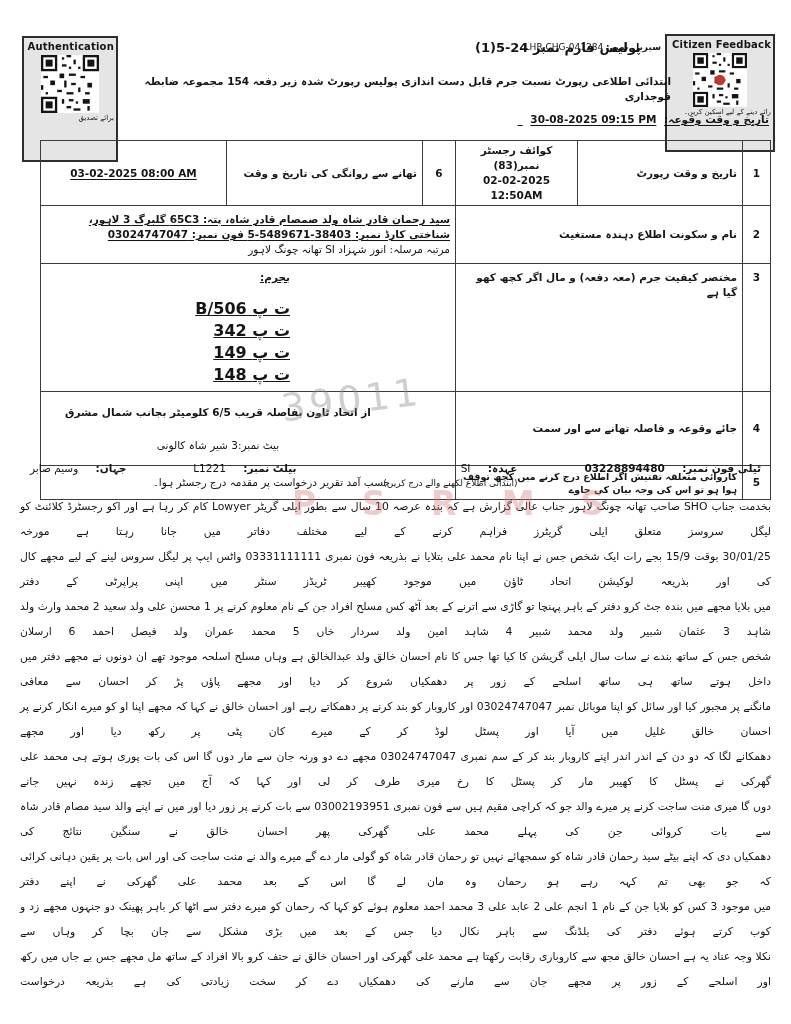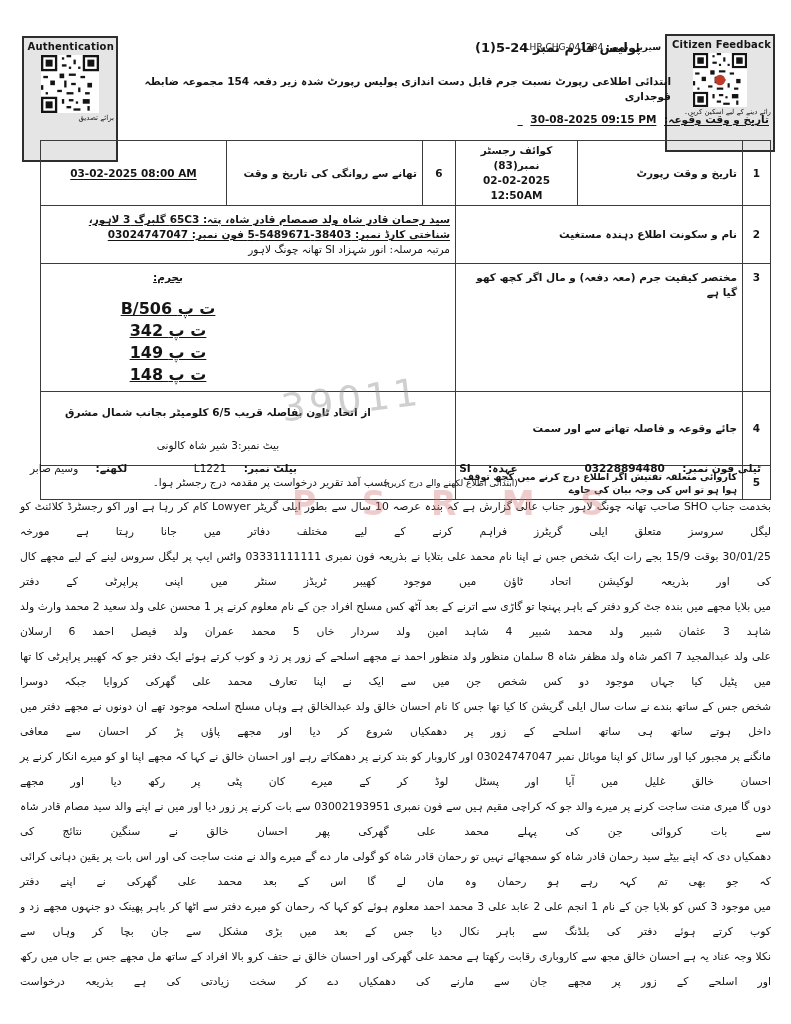--- a/index.html
+++ b/index.html
@@ -35,21 +35,21 @@
   table.fir{position:absolute;left:40px;top:140px;width:730px;border-collapse:collapse;
             table-layout:fixed;direction:rtl;}
   table.fir td{border:1px solid #3c3c3c;vertical-align:middle;padding:2px 5px;
                font-size:10.5px;line-height:15px;}
   td.cnum{text-align:center;font-weight:bold;font-size:11px;}
   td.clbl{font-weight:bold;text-align:right;}
   .small{font-size:9.5px;}
   .ctr{text-align:center;}
   .val-lines div{direction:rtl;}
 
-  .r3wrap{padding-right:160px;text-align:center;direction:ltr;}
+  .r3wrap{padding-right:160px;text-align:right;direction:ltr;}
   .r3head{direction:rtl;font-weight:bold;text-decoration:underline;margin-bottom:16px;}
   .r3sec{display:block;direction:ltr;font-weight:bold;text-decoration:underline;
          margin:7px 0;font-size:16px;}
   .r4a{padding-right:60px;font-weight:bold;margin-bottom:18px;}
   .r4b{padding-right:60px;}
   .r5v{padding-right:60px;}
 
   
   .sig-row{position:absolute;top:462px;left:30px;right:30px;display:flex;flex-direction:row-reverse;
            justify-content:space-between;direction:rtl;font-size:10.5px;align-items:flex-start;}
@@ -249,47 +249,47 @@
       <td class="clbl" colspan="2" style="font-size:9.5px;line-height:13px">کاروائی متعلقہ تفتیش اگر اطلاع درج کرنے میں کچھ توقف ہوا ہو تو اس کی وجہ بیان کی جاوے</td>
       <td colspan="3" style="text-align:right">
         <div class="r5v">حسب آمد تقریر درخواست پر مقدمہ درج رجسٹر ہوا۔</div>
       </td>
     </tr>
   </tbody>
     </table>
 
   <div class="sig-row">
     <div class="sig-item">
-      <span class="lbl">لکھنے:</span>
+      <span class="lbl">جہاں:</span>
       <span>وسیم صابر</span>
     </div>
     <div class="sig-item">
       <span class="lbl">بیلٹ نمبر:</span>
       <span dir="ltr">L1221</span>
     </div>
     <div class="sig-item">
       <div>
         <span class="lbl">عہدہ:</span>
-        <span dir="ltr" style="font-weight:bold">SI</span>
+        <span dir="ltr" style="font-weight:normal">SI</span>
       </div>
       <div class="rank-note">(ابتدائی اطلاع لکھنے والے درج کریں)</div>
     </div>
     <div class="sig-item phone">
       <span class="lbl">ٹیلی فون نمبر:</span>
       <span class="val" dir="ltr">03228894480</span>
     </div>
   </div>
 
   <div class="narrative">
     <div class="nline">بخدمت جناب SHO صاحب تھانہ چونگ لاہور جناب عالی گزارش ہے کہ بندہ عرصہ 10 سال سے بطور ایلی گریٹر Lowyer کام کر رہا ہے اور اکو رجسٹرڈ کلائنٹ کو لیگل سروسز متعلق ایلی گریٹرز فراہم کرنے کے لیے مختلف دفاتر میں جانا رہتا ہے مورخہ</div>
     <div class="nline">30/01/25 بوقت 15/9 بجے رات ایک شخص جس نے اپنا نام محمد علی بتلایا نے بذریعہ فون نمبری 03331111111 واٹس ایپ پر لیگل سروس لینے کے لیے مجھے کال کی اور بذریعہ لوکیشن اتحاد ٹاؤن میں موجود کھیبر ٹریڈز سنٹر میں اپنی پراپرٹی کے دفتر</div>
     <div class="nline">میں بلایا مجھے میں بندہ جٹ کرو دفتر کے باہر پہنچا تو گاڑی سے اترنے کے بعد آٹھ کس مسلح افراد جن کے نام معلوم کرنے پر 1 محسن علی ولد سعید 2 محمد وارث ولد شاہد 3 عثمان شبیر ولد محمد شبیر 4 شاہد امین ولد سردار خاں 5 محمد عمران ولد فیصل احمد 6 ارسلان</div>
-    <div class="nline">علی ولد عبدالمجید 7 اکمر شاہ ولد مظفر شاہ 8 سلمان منظور ولد منظور احمد نے مجھے اسلحے کے زور پر زد و کوب کرتے ہوئے ایک دفتر جو کہ کھیبر پراپرٹی کا تھا میں پٹیل کیا جہاں موجود دو کس شخص جن میں سے ایک نے اپنا تعارف محمد علی گھرکی کروایا جبکہ دوسرا</div>
     <div class="nline">شخص جس کے ساتھ بندے نے سات سال ایلی گریشن کا کیا تھا جس کا نام احسان خالق ولد عبدالخالق ہے وہاں مسلح اسلحہ موجود تھے ان دونوں نے مجھے دفتر میں داخل ہوتے ساتھ ہی ساتھ اسلحے کے زور پر دھمکیاں شروع کر دیا اور مجھے پاؤں پڑ کر احسان سے معافی</div>
     <div class="nline">مانگنے پر مجبور کیا اور سائل کو اپنا موبائل نمبر 03024747047 اور کاروبار کو بند کرنے پر دھمکاتے رہے اور احسان خالق نے کہا کہ مجھے اپنا او کو میرے انکار کرنے پر احسان خالق غلیل میں آیا اور پسٹل لوڈ کر کے میرے کان پٹی پر رکھ دیا اور مجھے</div>
+    <div class="nline">دھمکانے لگا کہ دو دن کے اندر اندر اپنے کاروبار بند کر کے سم نمبری 03024747047 مجھے دے دو ورنہ جان سے مار دوں گا اس کی بات پوری ہوتے ہی محمد علی گھرکی نے پسٹل کا کھیبر مار کر پسٹل کا رخ میری طرف کر لی اور کہا کہ آج میں تجھے زندہ نہیں جانے</div>
     <div class="nline">دوں گا میری منت ساجت کرنے پر میرے والد جو کہ کراچی مقیم ہیں سے فون نمبری 03002193951 سے بات کرنے پر زور دیا اور میں نے اپنے والد سید مصام قادر شاہ سے بات کروائی جن کی پہلے محمد علی گھرکی پھر احسان خالق نے سنگین نتائج کی</div>
     <div class="nline">دھمکیاں دی کہ اپنے بیٹے سید رحمان قادر شاہ کو سمجھائے نہیں تو رحمان قادر شاہ کو گولی مار دے گے میرے والد نے منت ساجت کی اور اس بات پر یقین دہانی کرائی کہ جو بھی تم کہہ رہے ہو رحمان وہ مان لے گا اس کے بعد محمد علی گھرکی نے اپنے دفتر</div>
     <div class="nline">میں موجود 3 کس کو بلایا جن کے نام 1 انجم علی 2 عابد علی 3 محمد احمد معلوم ہوئے کو کہا کہ رحمان کو میرے دفتر سے اٹھا کر باہر پھینک دو جنہوں مجھے زد و کوب کرتے ہوئے دفتر کی بلڈنگ سے باہر نکال دیا جس کے بعد میں بڑی مشکل سے جان بچا کر وہاں سے</div>
     <div class="nline">نکلا وجہ عناد یہ ہے احسان خالق مجھ سے کاروباری رقابت رکھتا ہے محمد علی گھرکی اور احسان خالق نے حتف کرو بالا افراد کے ساتھ مل مجھے جس بے جاں میں رکھ اور اسلحے کے زور پر مجھے جان سے مارنے کی دھمکیاں دے کر سخت زیادتی کی ہے بذریعہ درخواست</div>
 
   </div>
 
   <div class="wm-num">39011</div>
   <div class="wm-psrms">P S R M S</div>
 

